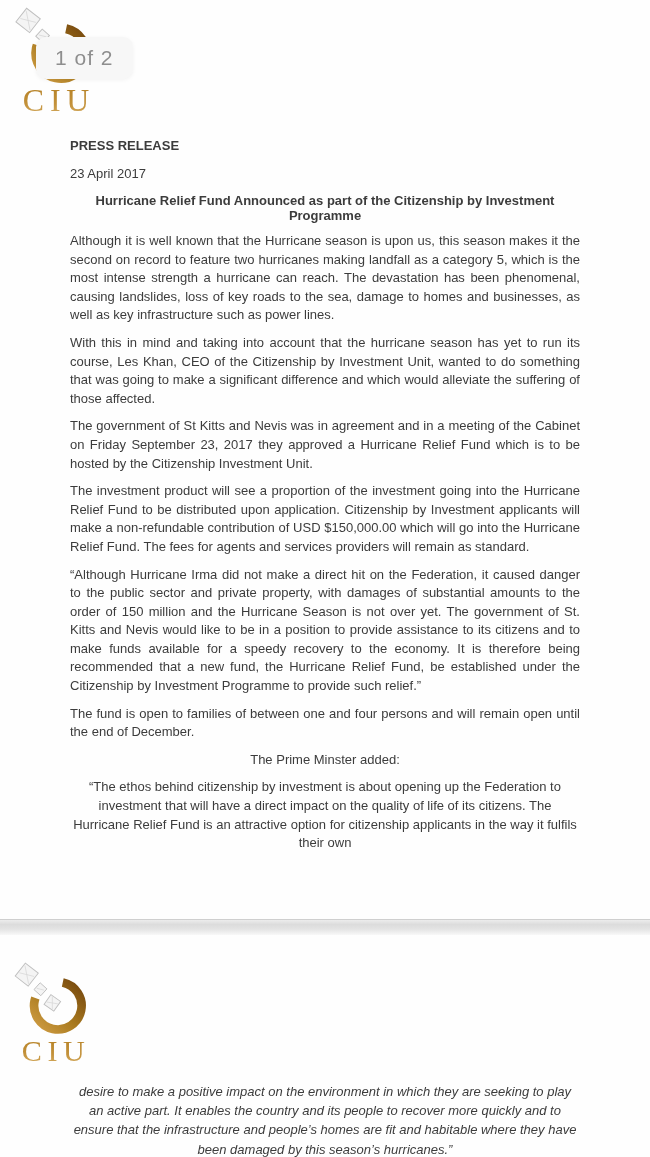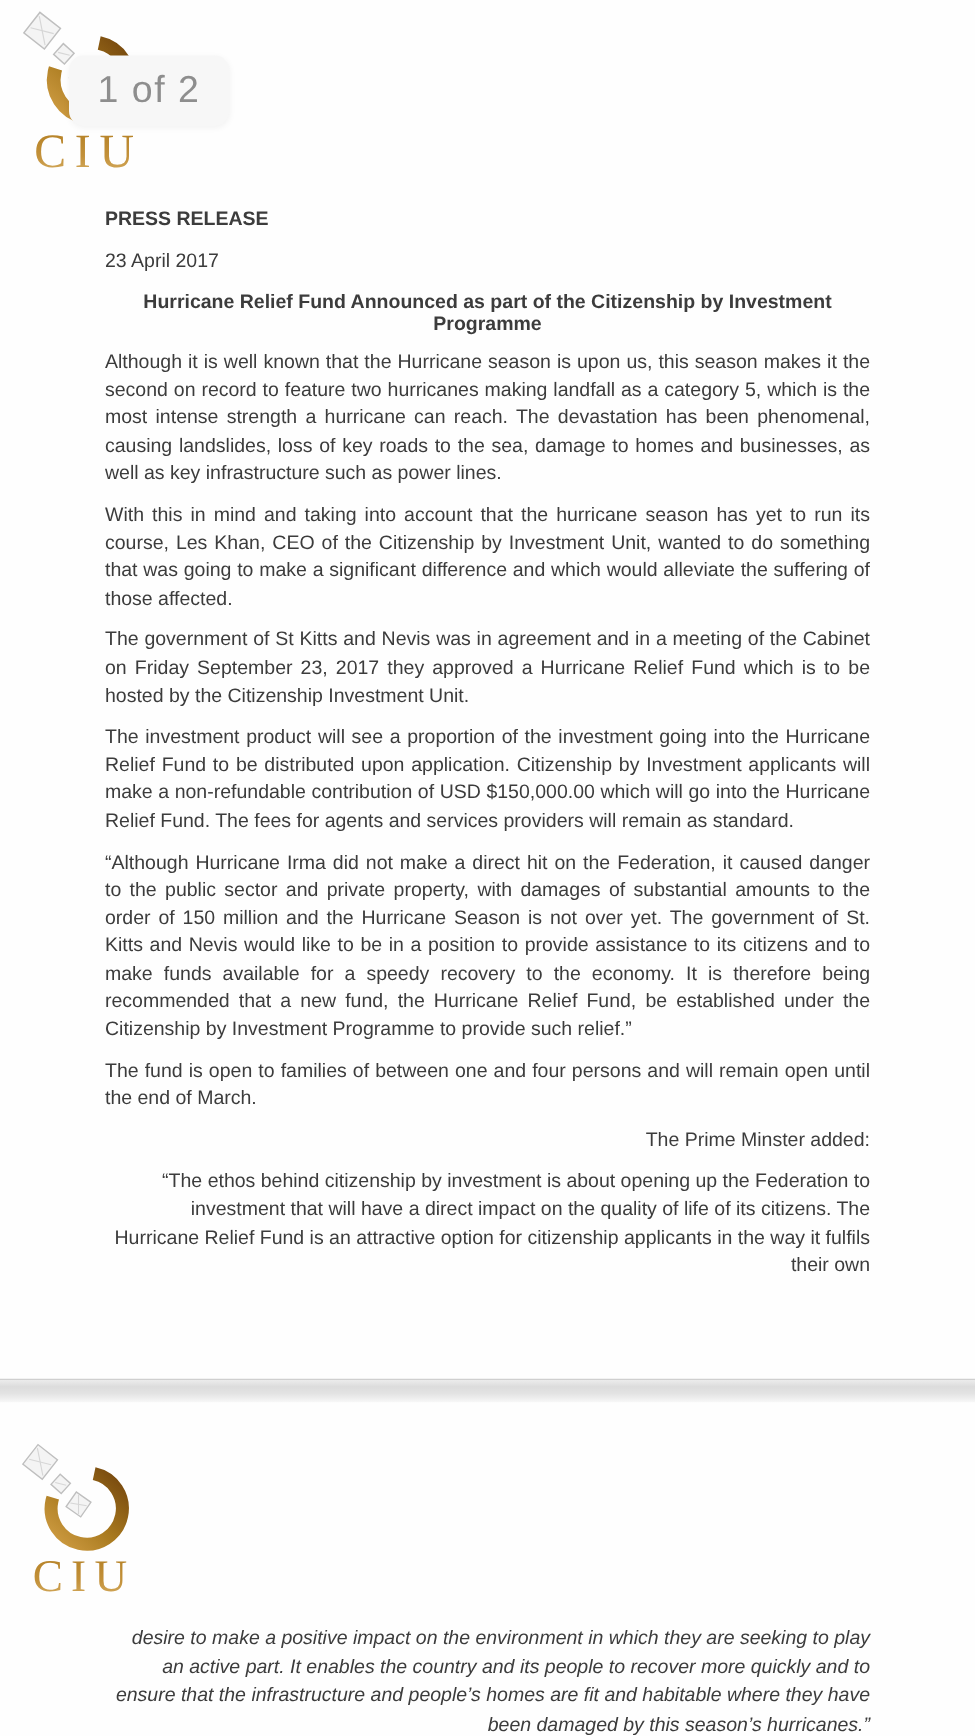--- a/index.html
+++ b/index.html
@@ -7,38 +7,38 @@
     width:650px; height:1157px; overflow:hidden; position:relative;
     background:#ffffff;
     font-family:"Liberation Sans", sans-serif;
     -webkit-font-smoothing:antialiased;
   }
   .page { position:relative; background:#fefefe; }
   #page1 { height:919px; }
   #page2 { height:223px; overflow:hidden; }
 
   .page-badge {
-    position:absolute; top:37px; left:46px;
+    position:absolute; top:37px; left:36px;
     background:#f7f7f7; color:#8e8e8e;
-    font-size:25px; letter-spacing:1px;
+    font-size:21px; letter-spacing:1px;
     padding:9px 19px; border-radius:10px;
     box-shadow:0 1px 4px rgba(0,0,0,0.05);
   }
 
   .logo-wrap { padding-top:5px; height:117px; }
   #page2 .logo-wrap { padding-top:25px; height:106px; }
   svg.logo { width:118px; height:112px; }
   #page2 svg.logo { width:112px; height:106px; }
 
   .doc { margin:16px 70px; color:#3c3c3c; font-size:13px; }
   .meta-label { font-weight:bold; margin:14px 0 0; }
   .meta-line  { margin:13px 0 0; }
   .heading { font-weight:bold; text-align:center; margin:12px 0 4px; }
   p.body-par { margin:9px 0 0; line-height:18.6px; text-align:justify; }
-  p.body-par.left { text-align:right; }
+  p.body-par.left { text-align:center; }
   #page2 p.body-par { line-height:19.2px; margin:10px 0 0; }
   #page2 p.body-par:first-of-type { margin-top:1px;font-style:italic; }
 
   .page-divider {
     height:15px;
     border-top:1px solid #cfcfcf;
     background:linear-gradient(180deg,#ececec 0%,#dcdcdc 30%,#e3e3e3 60%,#f8f8f8 100%);
   }
 </style>
 </head>
@@ -85,21 +85,21 @@
   <div class="doc">
     <p class="meta-label">PRESS RELEASE</p>
     <p class="meta-line">23 April 2017</p>
     <p class="heading">Hurricane Relief Fund Announced as part of the Citizenship by Investment Programme</p>
 
     <p class="body-par">Although it is well known that the Hurricane season is upon us, this season makes it the second on record to feature two hurricanes making landfall as a category 5, which is the most intense strength a hurricane can reach. The devastation has been phenomenal, causing landslides, loss of key roads to the sea, damage to homes and businesses, as well as key infrastructure such as power lines.</p>
     <p class="body-par">With this in mind and taking into account that the hurricane season has yet to run its course, Les Khan, CEO of the Citizenship by Investment Unit, wanted to do something that was going to make a significant difference and which would alleviate the suffering of those affected.</p>
     <p class="body-par">The government of St Kitts and Nevis was in agreement and in a meeting of the Cabinet on Friday September 23, 2017 they approved a Hurricane Relief Fund which is to be hosted by the Citizenship Investment Unit.</p>
     <p class="body-par">The investment product will see a proportion of the investment going into the Hurricane Relief Fund to be distributed upon application. Citizenship by Investment applicants will make a non-refundable contribution of USD $150,000.00 which will go into the Hurricane Relief Fund. The fees for agents and services providers will remain as standard.</p>
     <p class="body-par">“Although Hurricane Irma did not make a direct hit on the Federation, it caused danger to the public sector and private property, with damages of substantial amounts to the order of 150 million and the Hurricane Season is not over yet. The government of St. Kitts and Nevis would like to be in a position to provide assistance to its citizens and to make funds available for a speedy recovery to the economy. It is therefore being recommended that a new fund, the Hurricane Relief Fund, be established under the Citizenship by Investment Programme to provide such relief.”</p>
-    <p class="body-par">The fund is open to families of between one and four persons and will remain open until the end of March.</p>
+    <p class="body-par">The fund is open to families of between one and four persons and will remain open until the end of December.</p>
     <p class="body-par left">The Prime Minster added:</p>
     <p class="body-par left">“The ethos behind citizenship by investment is about opening up the Federation to investment that will have a direct impact on the quality of life of its citizens. The Hurricane Relief Fund is an attractive option for citizenship applicants in the way it fulfils their own</p>
   </div>
 </div>
 
 <div class="page-divider"></div>
 
 <div class="page" id="page2">
   <div class="logo-wrap">
     <svg class="logo" viewBox="0 0 120 116">

